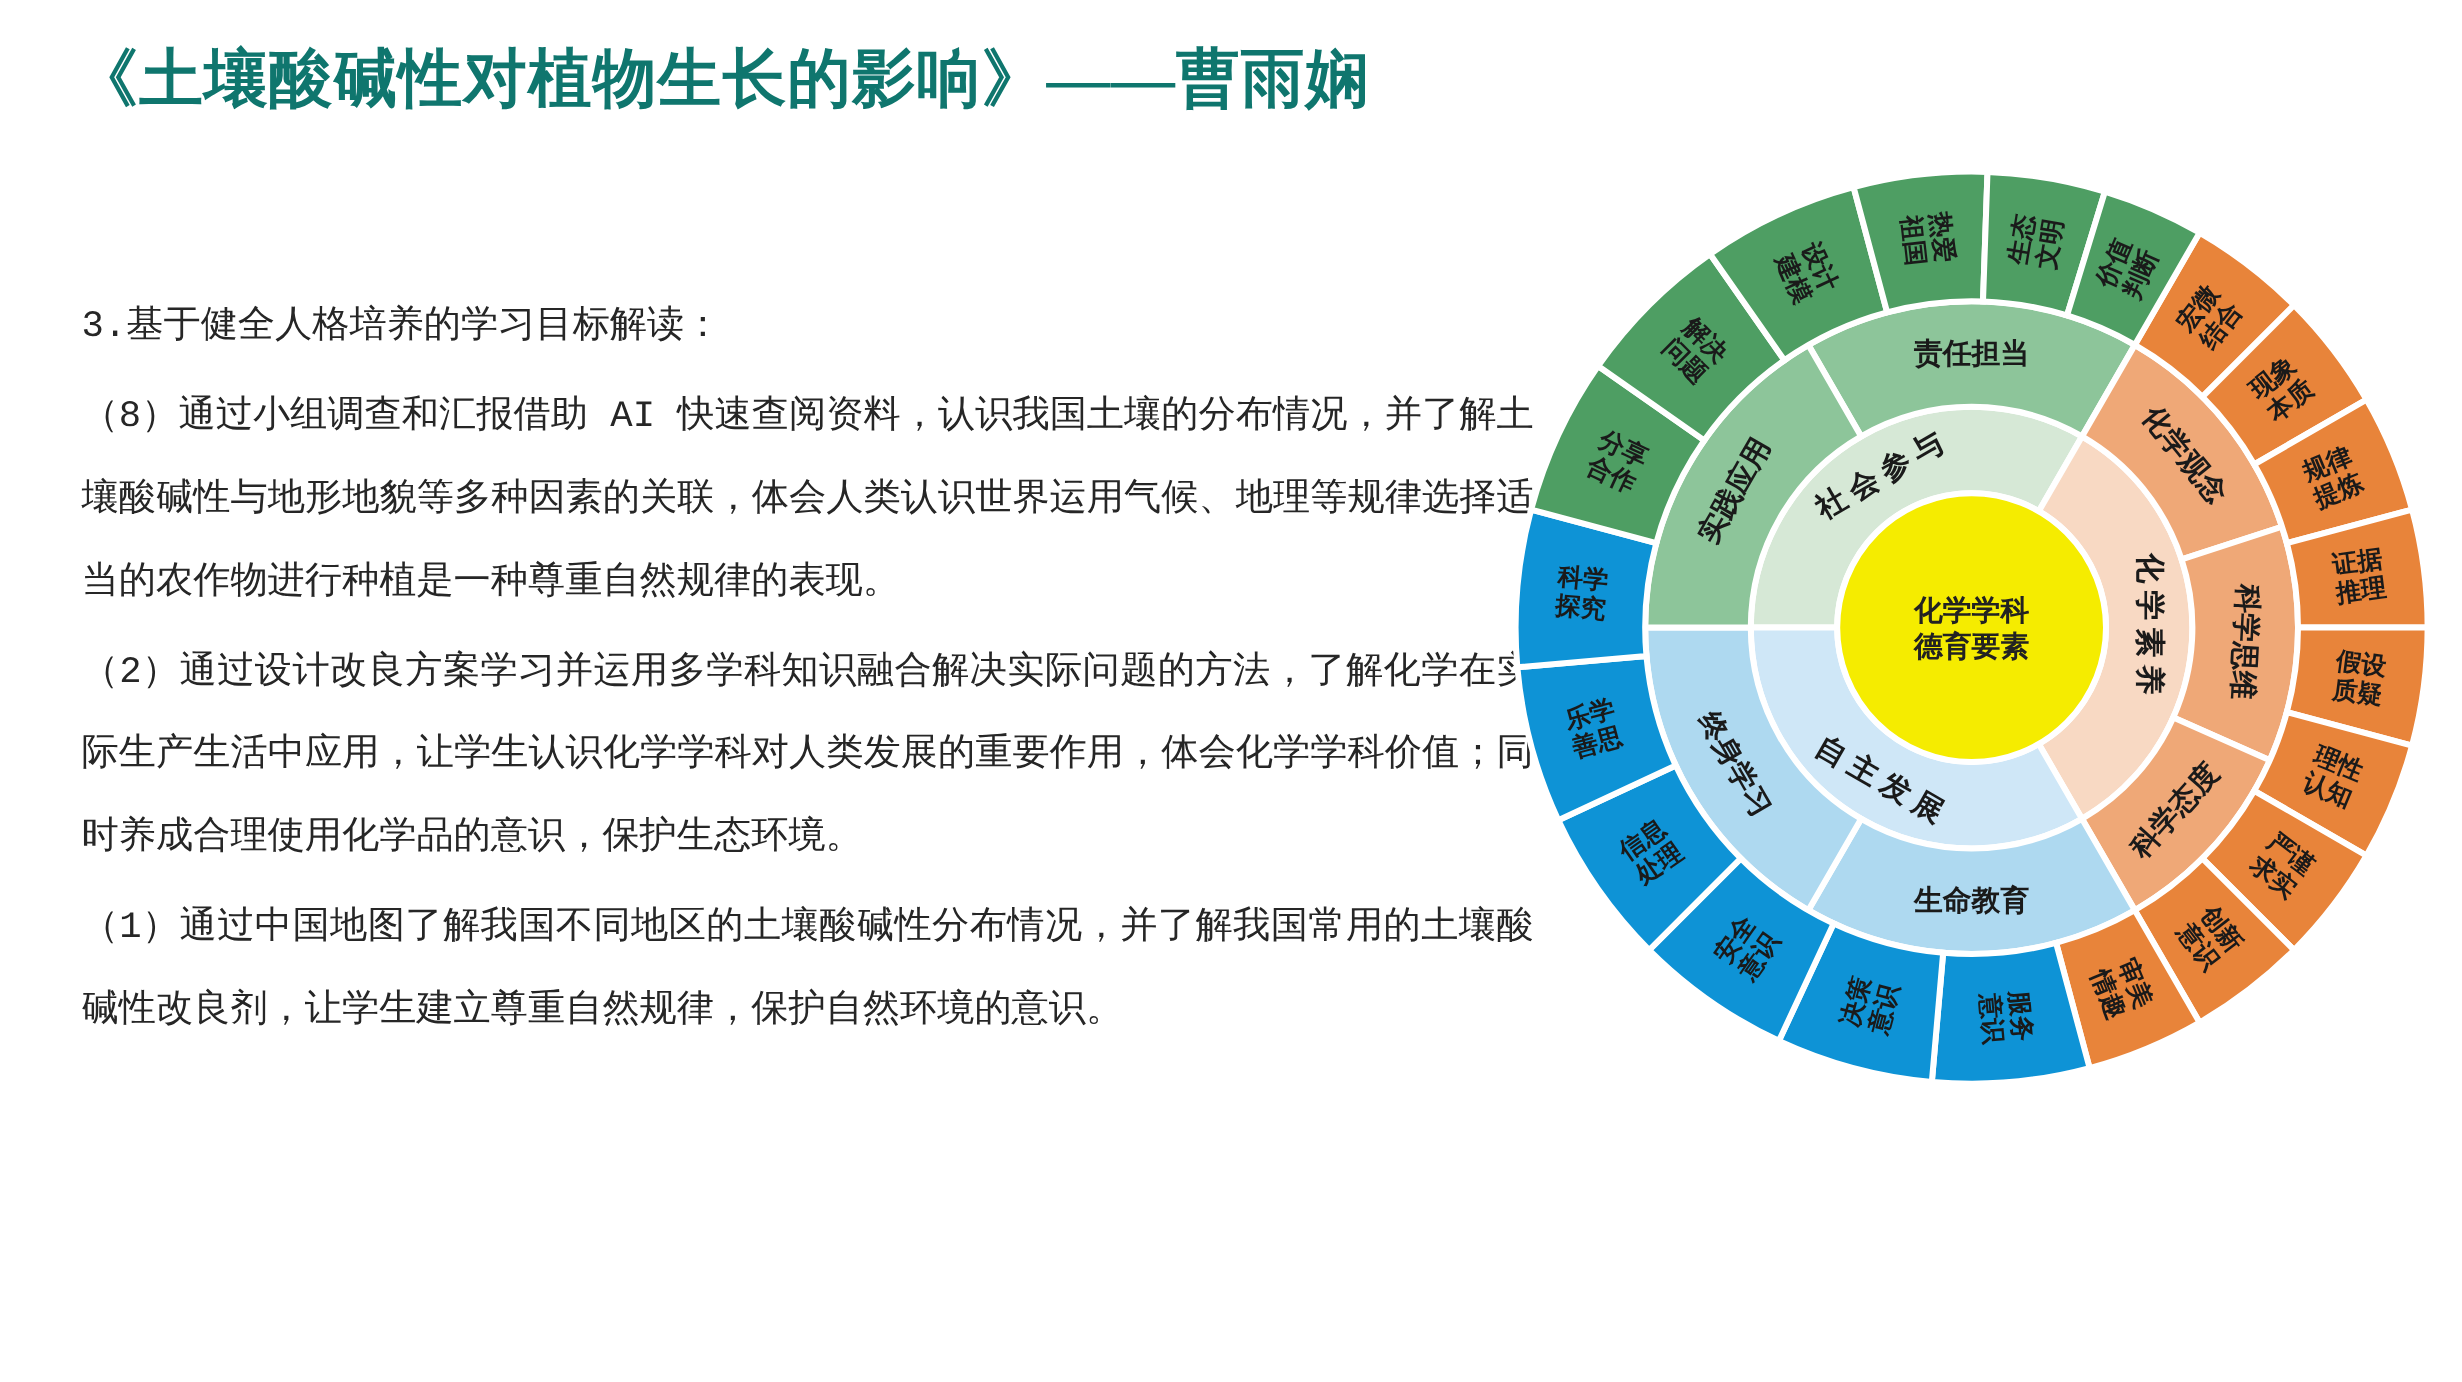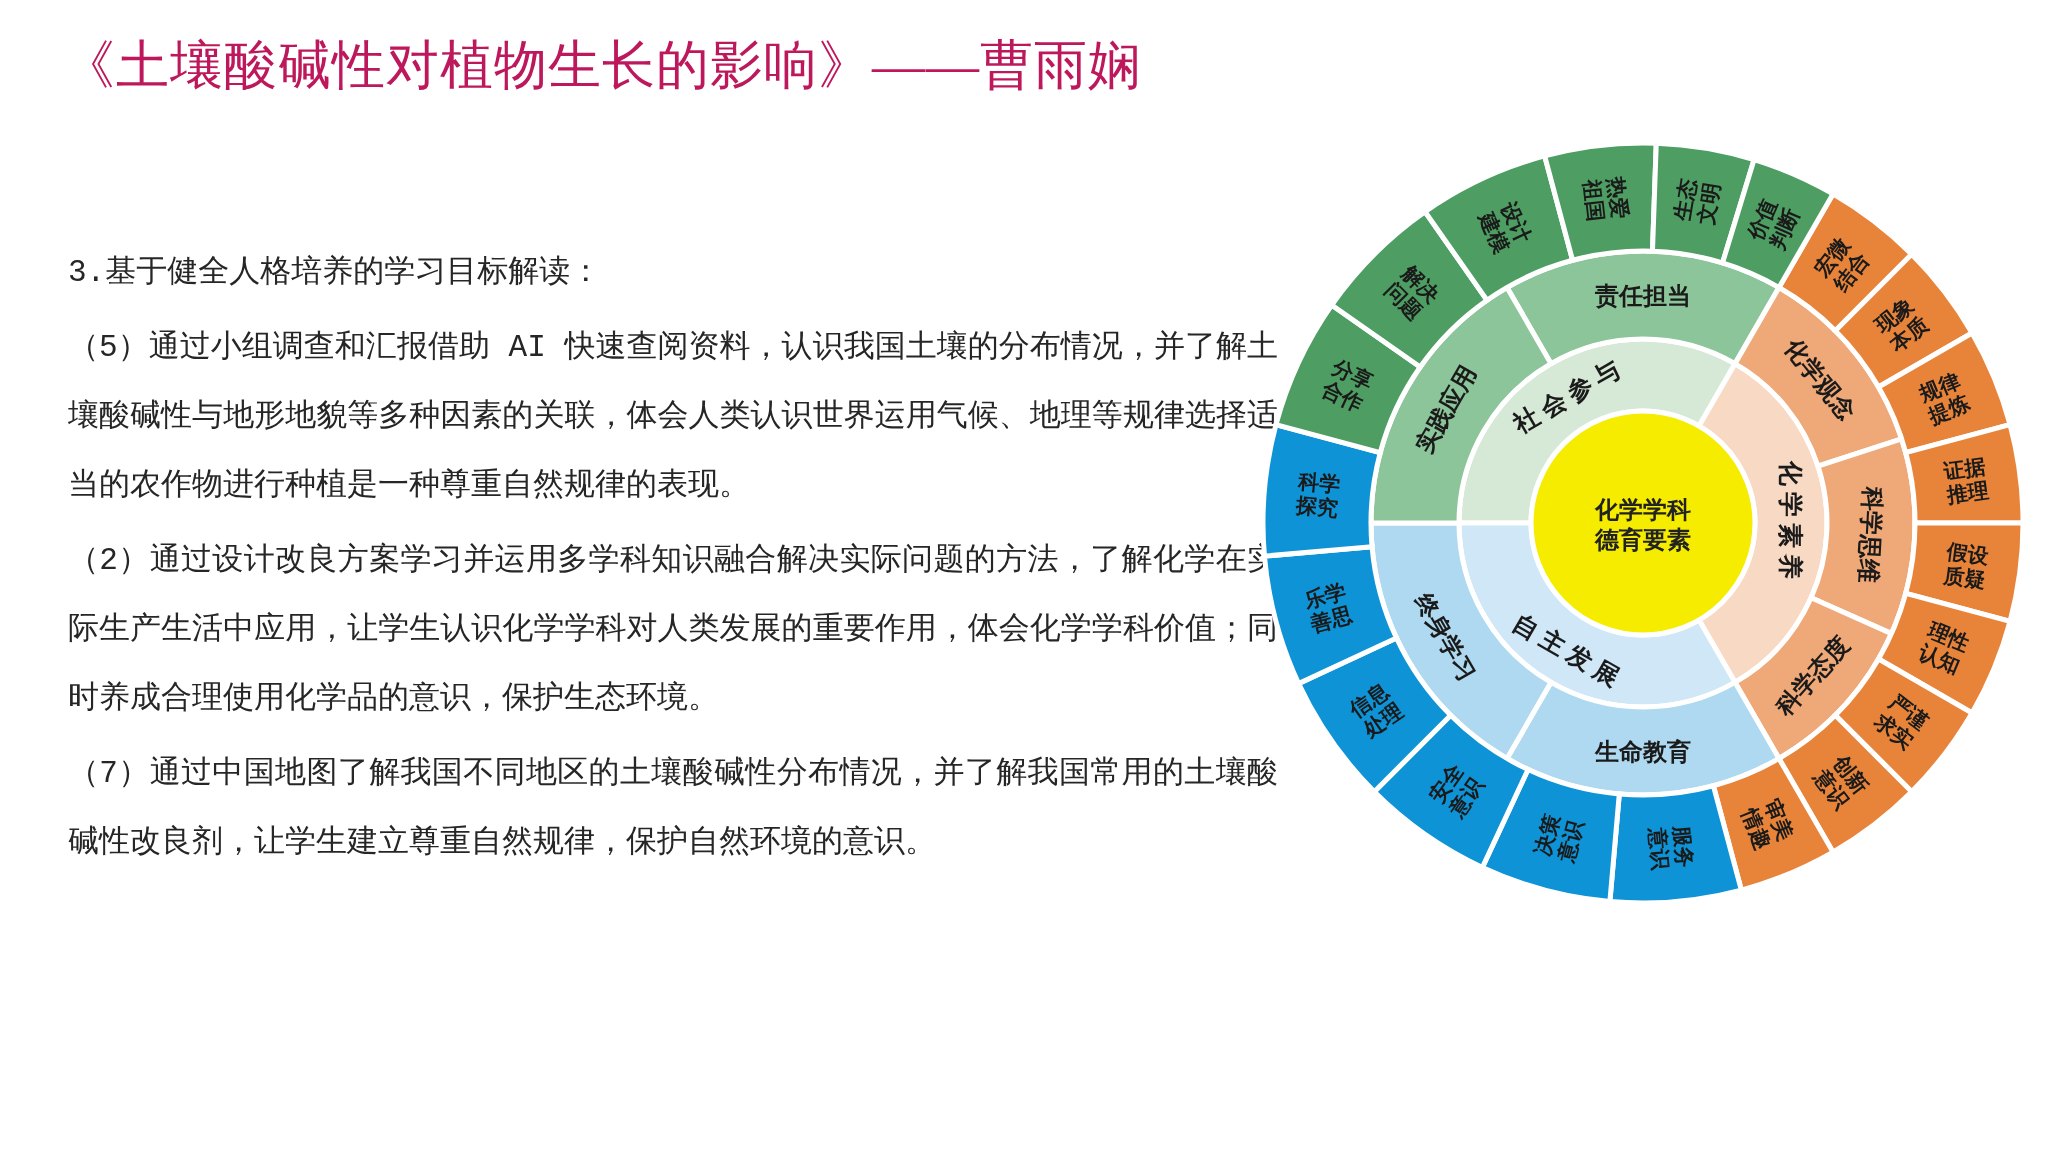--- a/index.html
+++ b/index.html
@@ -5,21 +5,21 @@
   html,body{margin:0;padding:0;}
   body{
     width:2052px;height:1152px;background:#ffffff;
     font-family:"Liberation Serif","DejaVu Serif",serif;
     overflow:hidden;position:relative;
   }
   #slide{position:absolute;inset:0;}
 
   .title{
     position:absolute;left:62px;top:30px;
-    font-size:53px;font-weight:normal;color:#be185d;
+    font-size:53px;font-weight:bold;color:#0f766e;
     letter-spacing:1px;white-space:nowrap;
     font-family:"Liberation Serif","DejaVu Serif",serif;
   }
 
   .bodytext{
     position:absolute;left:68px;top:238px;width:1210px;
     font-size:31px;color:#262626;line-height:69px;
     font-family:Liberation Mono, monospace;
   }
   .bodytext p{margin:0 0 6px 0;text-align:justify;}
@@ -45,23 +45,23 @@
 </style>
 </head>
 <body>
 
 <div id="slide">
 
   <div class="title">《土壤酸碱性对植物生长的影响》——曹雨娴</div>
 
   <div class="bodytext">
     <p>3.基于健全人格培养的学习目标解读：</p>
-    <p class="indent">（5）通过小组调查和汇报借助 AI 快速查阅资料，认识我国土壤的分布情况，并了解土壤酸碱性与地形地貌等多种因素的关联，体会人类认识世界运用气候、地理等规律选择适当的农作物进行种植是一种尊重自然规律的表现。</p>
+    <p class="indent">（8）通过小组调查和汇报借助 AI 快速查阅资料，认识我国土壤的分布情况，并了解土壤酸碱性与地形地貌等多种因素的关联，体会人类认识世界运用气候、地理等规律选择适当的农作物进行种植是一种尊重自然规律的表现。</p>
     <p class="indent">（2）通过设计改良方案学习并运用多学科知识融合解决实际问题的方法，了解化学在实际生产生活中应用，让学生认识化学学科对人类发展的重要作用，体会化学学科价值；同时养成合理使用化学品的意识，保护生态环境。</p>
-    <p class="indent">（7）通过中国地图了解我国不同地区的土壤酸碱性分布情况，并了解我国常用的土壤酸碱性改良剂，让学生建立尊重自然规律，保护自然环境的意识。</p>
+    <p class="indent">（1）通过中国地图了解我国不同地区的土壤酸碱性分布情况，并了解我国常用的土壤酸碱性改良剂，让学生建立尊重自然规律，保护自然环境的意识。</p>
   </div>
 
   <div id="wheel">
     <svg viewBox="0 0 830 830" id="wheel-svg">
         <g>
           <path d="M 231 415 A 184 184 0 0 1 507 255.6513257036633 L 471 318.0051547761429 A 112 112 0 0 0 303 415 Z" fill="#d6e8d6" class="seg"></path>
           <text class="seglabel lbl-inner" transform="translate(340.99999999999994,286.82824023990315) rotate(330)">社会参与</text>
           <path d="M 507 255.6513257036633 A 184 184 0 0 1 506.99999999999994 574.3486742963368 L 471 511.99484522385717 A 112 112 0 0 0 471 318.0051547761429 Z" fill="#f8d9c3" class="seg"></path>
           <text class="seglabel lbl-inner" transform="translate(563,414.99999999999994) rotate(450)">化学素养</text>
           <path d="M 507 574.3486742963366 A 184 184 0 0 1 231 415 L 303 415 A 112 112 0 0 0 471 511.9948452238571 Z" fill="#cfe7f7" class="seg"></path>

